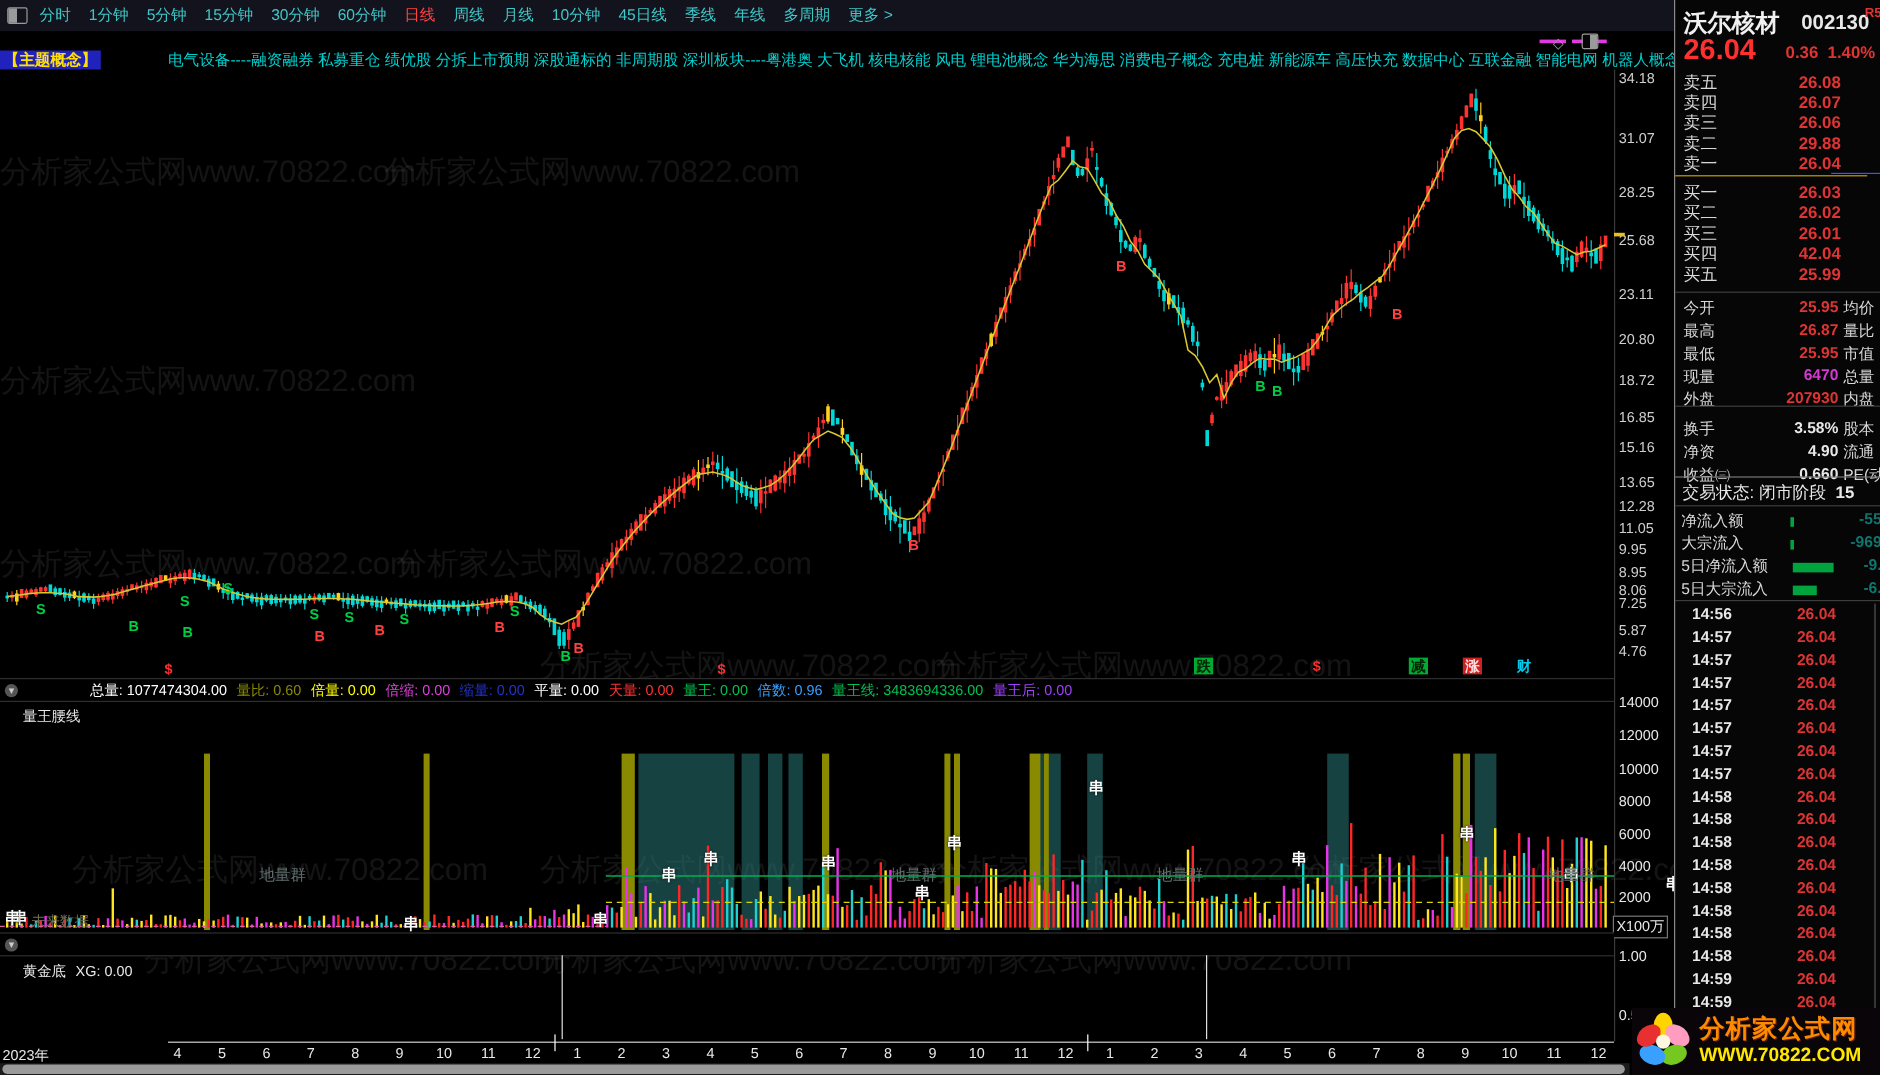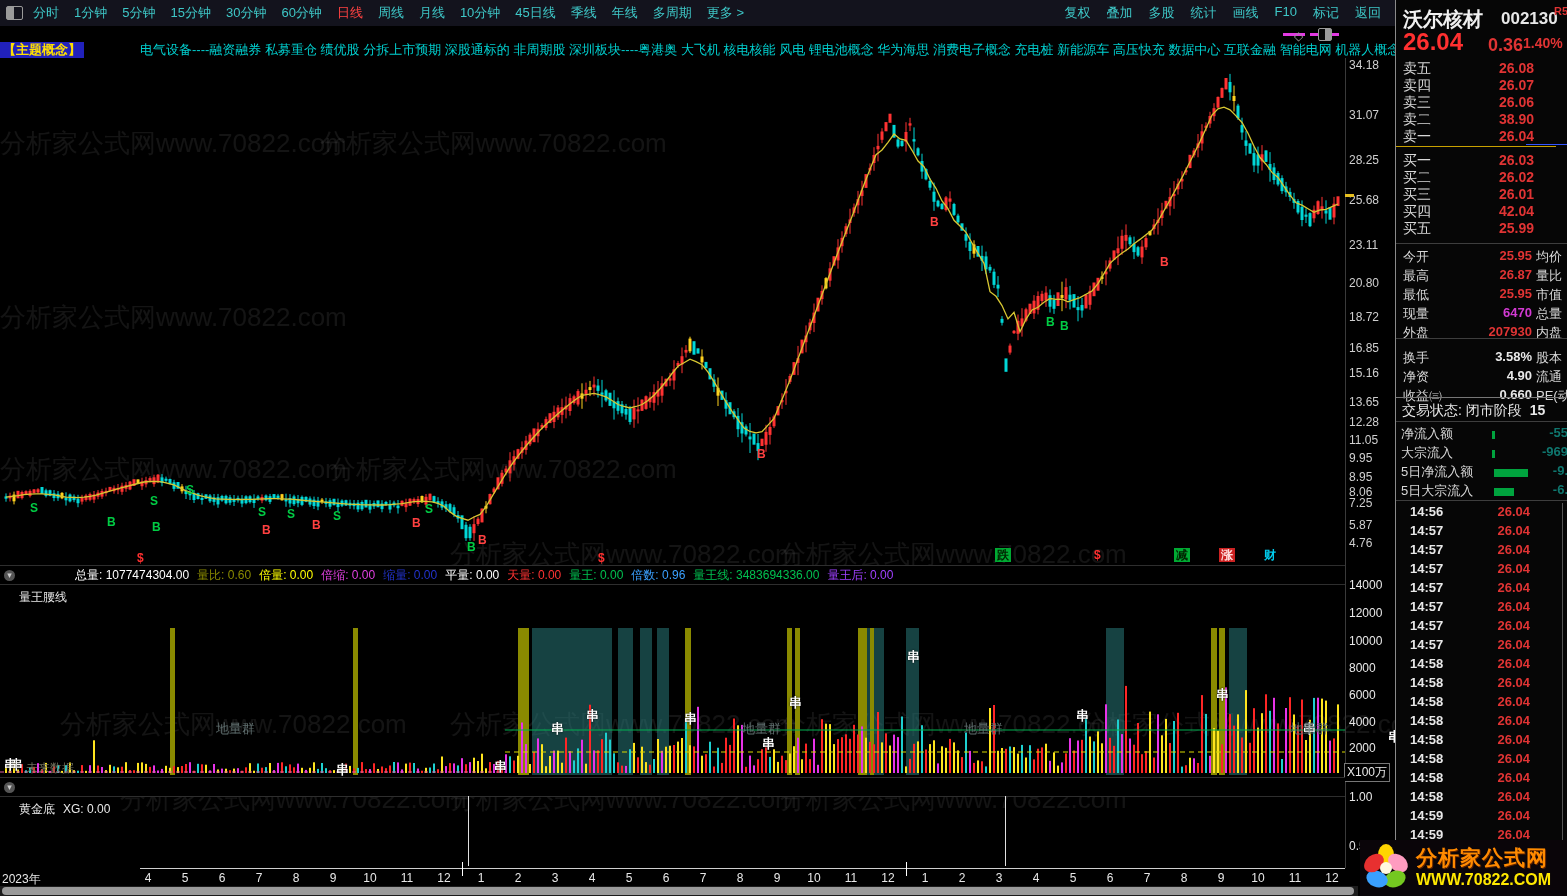--- a/index.html
+++ b/index.html
@@ -93,30 +93,20 @@
         <span class="mitem">60分钟</span>
         <span class="mitem active">日线</span>
         <span class="mitem">周线</span>
         <span class="mitem">月线</span>
         <span class="mitem">10分钟</span>
         <span class="mitem">45日线</span>
         <span class="mitem">季线</span>
         <span class="mitem">年线</span>
         <span class="mitem">多周期</span>
         <span class="mitem">更多 &gt;</span>
-      </div>
-    <div id="menu-right">
-        <span class="mitem">复权</span>
-        <span class="mitem">叠加</span>
-        <span class="mitem">多股</span>
-        <span class="mitem">统计</span>
-        <span class="mitem">画线</span>
-        <span class="mitem">F10</span>
-        <span class="mitem">标记</span>
-        <span class="mitem">返回</span>
       </div>
   </div>
 
   <div class="mag-dash" style="left:1283px;width:22px;"></div>
   <div class="mag-dash" style="left:1310px;width:10px;"></div>
   <div class="mag-dash" style="left:1325px;width:14px;"></div>
   <div class="abs" style="left:1294px;top:29px;color:#9a9a9a;font-size:12px;z-index:3;">◇</div>
   <div class="abs" style="left:1318px;top:28px;width:12px;height:11px;border:1px solid #9a9a9a;border-radius:2px;background:linear-gradient(90deg,#060606 50%,#9a9a9a 50%);z-index:3;"></div>
 
   <div id="conceptbar">
@@ -1313,38 +1303,38 @@
     </div>
   <div id="scrollbar">
       <div id="scrollthumb"></div>
     </div>
 
   <div id="panel">
     <span class="abs" style="left:7px;top:6px;font-size:20px;font-weight:bold;color:#f0f0f0;">沃尔核材</span>
     <span class="abs" style="left:105px;top:9px;font-size:17px;font-weight:bold;color:#e8e8e8;">002130</span>
     <span class="abs" style="left:158px;top:5px;font-size:11px;font-weight:bold;color:#e03434;">R500</span>
     <span class="abs" style="left:7px;top:28px;font-size:24px;font-weight:bold;color:#ff3030;">26.04</span>
-    <span class="abs" style="left:92px;top:35px;font-size:18px;font-weight:bold;color:#e03434;">0.36</span>
+    <span class="abs" style="left:92px;top:35px;font-size:14px;font-weight:bold;color:#e03434;">0.36</span>
     <span class="abs" style="left:127px;top:35px;font-size:14px;font-weight:bold;color:#e03434;">1.40%</span>
     <div id="asks">
         <div class="prow" style="top: 60px;">
           <span class="lab">卖五</span>
           <span class="val" style="color: rgb(224, 52, 52);">26.08</span>
         </div>
         <div class="prow" style="top: 77px;">
           <span class="lab">卖四</span>
           <span class="val" style="color: rgb(224, 52, 52);">26.07</span>
         </div>
         <div class="prow" style="top: 94px;">
           <span class="lab">卖三</span>
           <span class="val" style="color: rgb(224, 52, 52);">26.06</span>
         </div>
         <div class="prow" style="top: 111px;">
           <span class="lab">卖二</span>
-          <span class="val" style="color: rgb(224, 52, 52);">38.90</span>
+          <span class="val" style="color: rgb(224, 52, 52);">29.88</span>
         </div>
         <div class="prow" style="top: 128px;">
           <span class="lab">卖一</span>
           <span class="val" style="color: rgb(224, 52, 52);">26.04</span>
         </div>
       </div>
     <div class="abs" style="left:0;top:146px;width:160px;height:1px;background:#c8a000;"></div>
     <div class="abs" style="left:130px;top:144px;width:42px;height:1px;background:#3355ff;"></div>
     <div id="bids">
         <div class="prow" style="top: 152px;">

